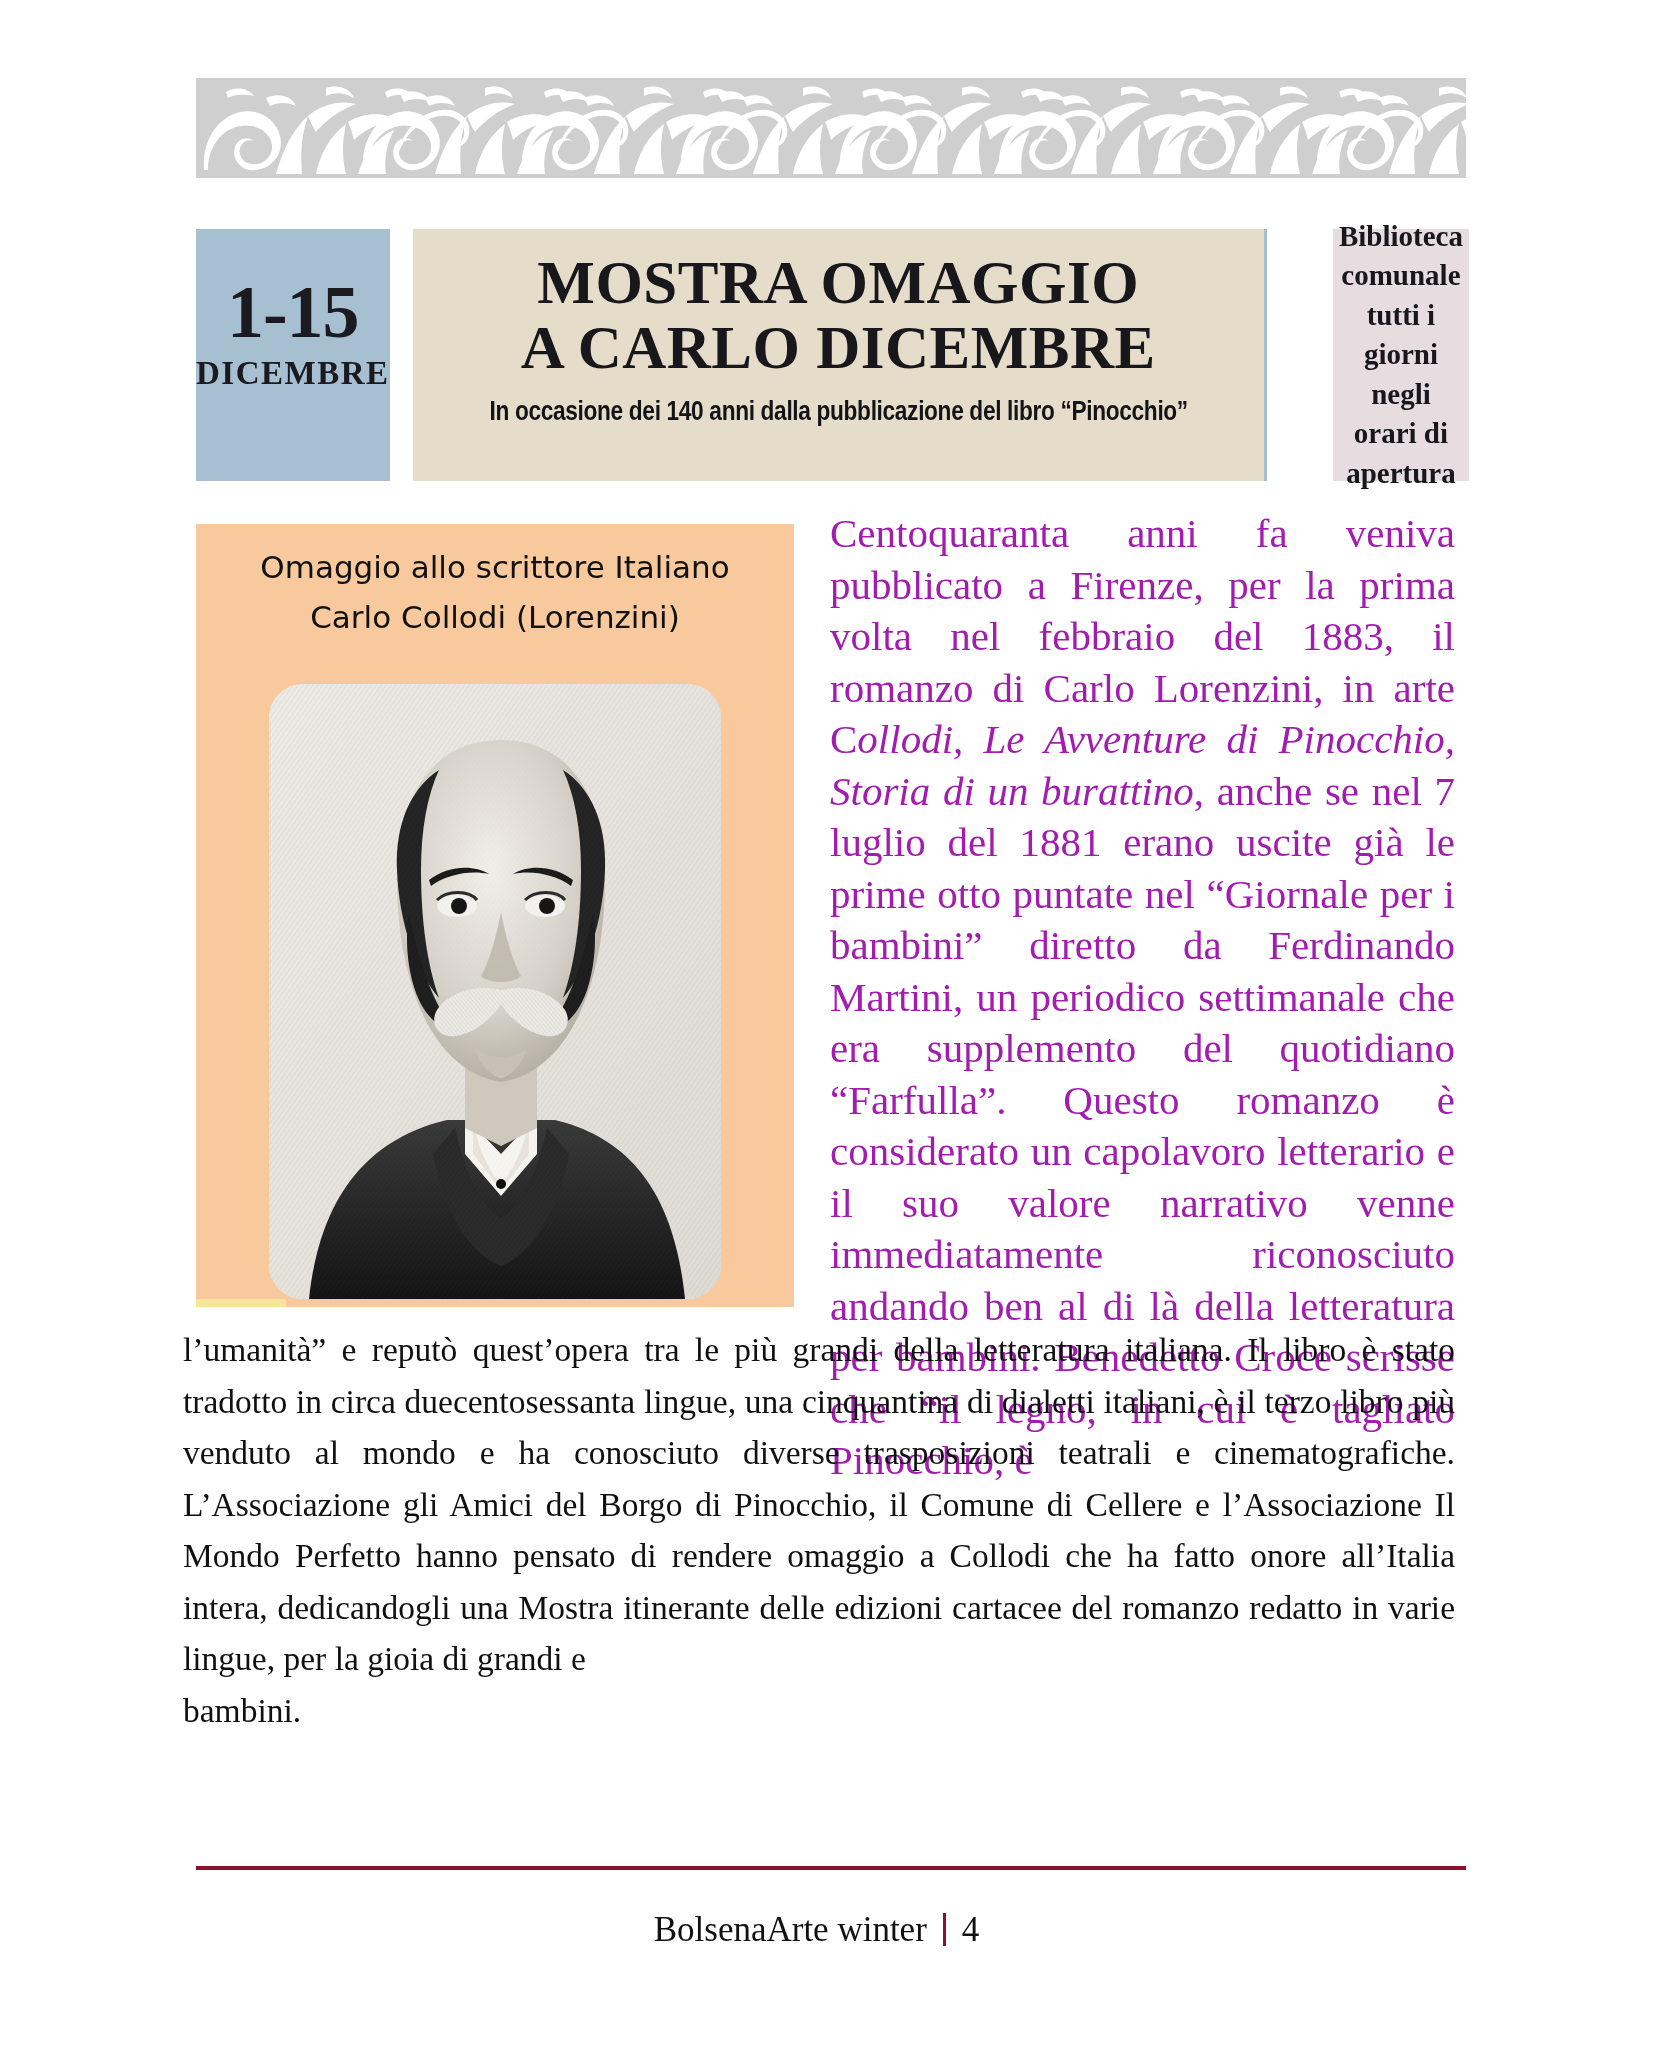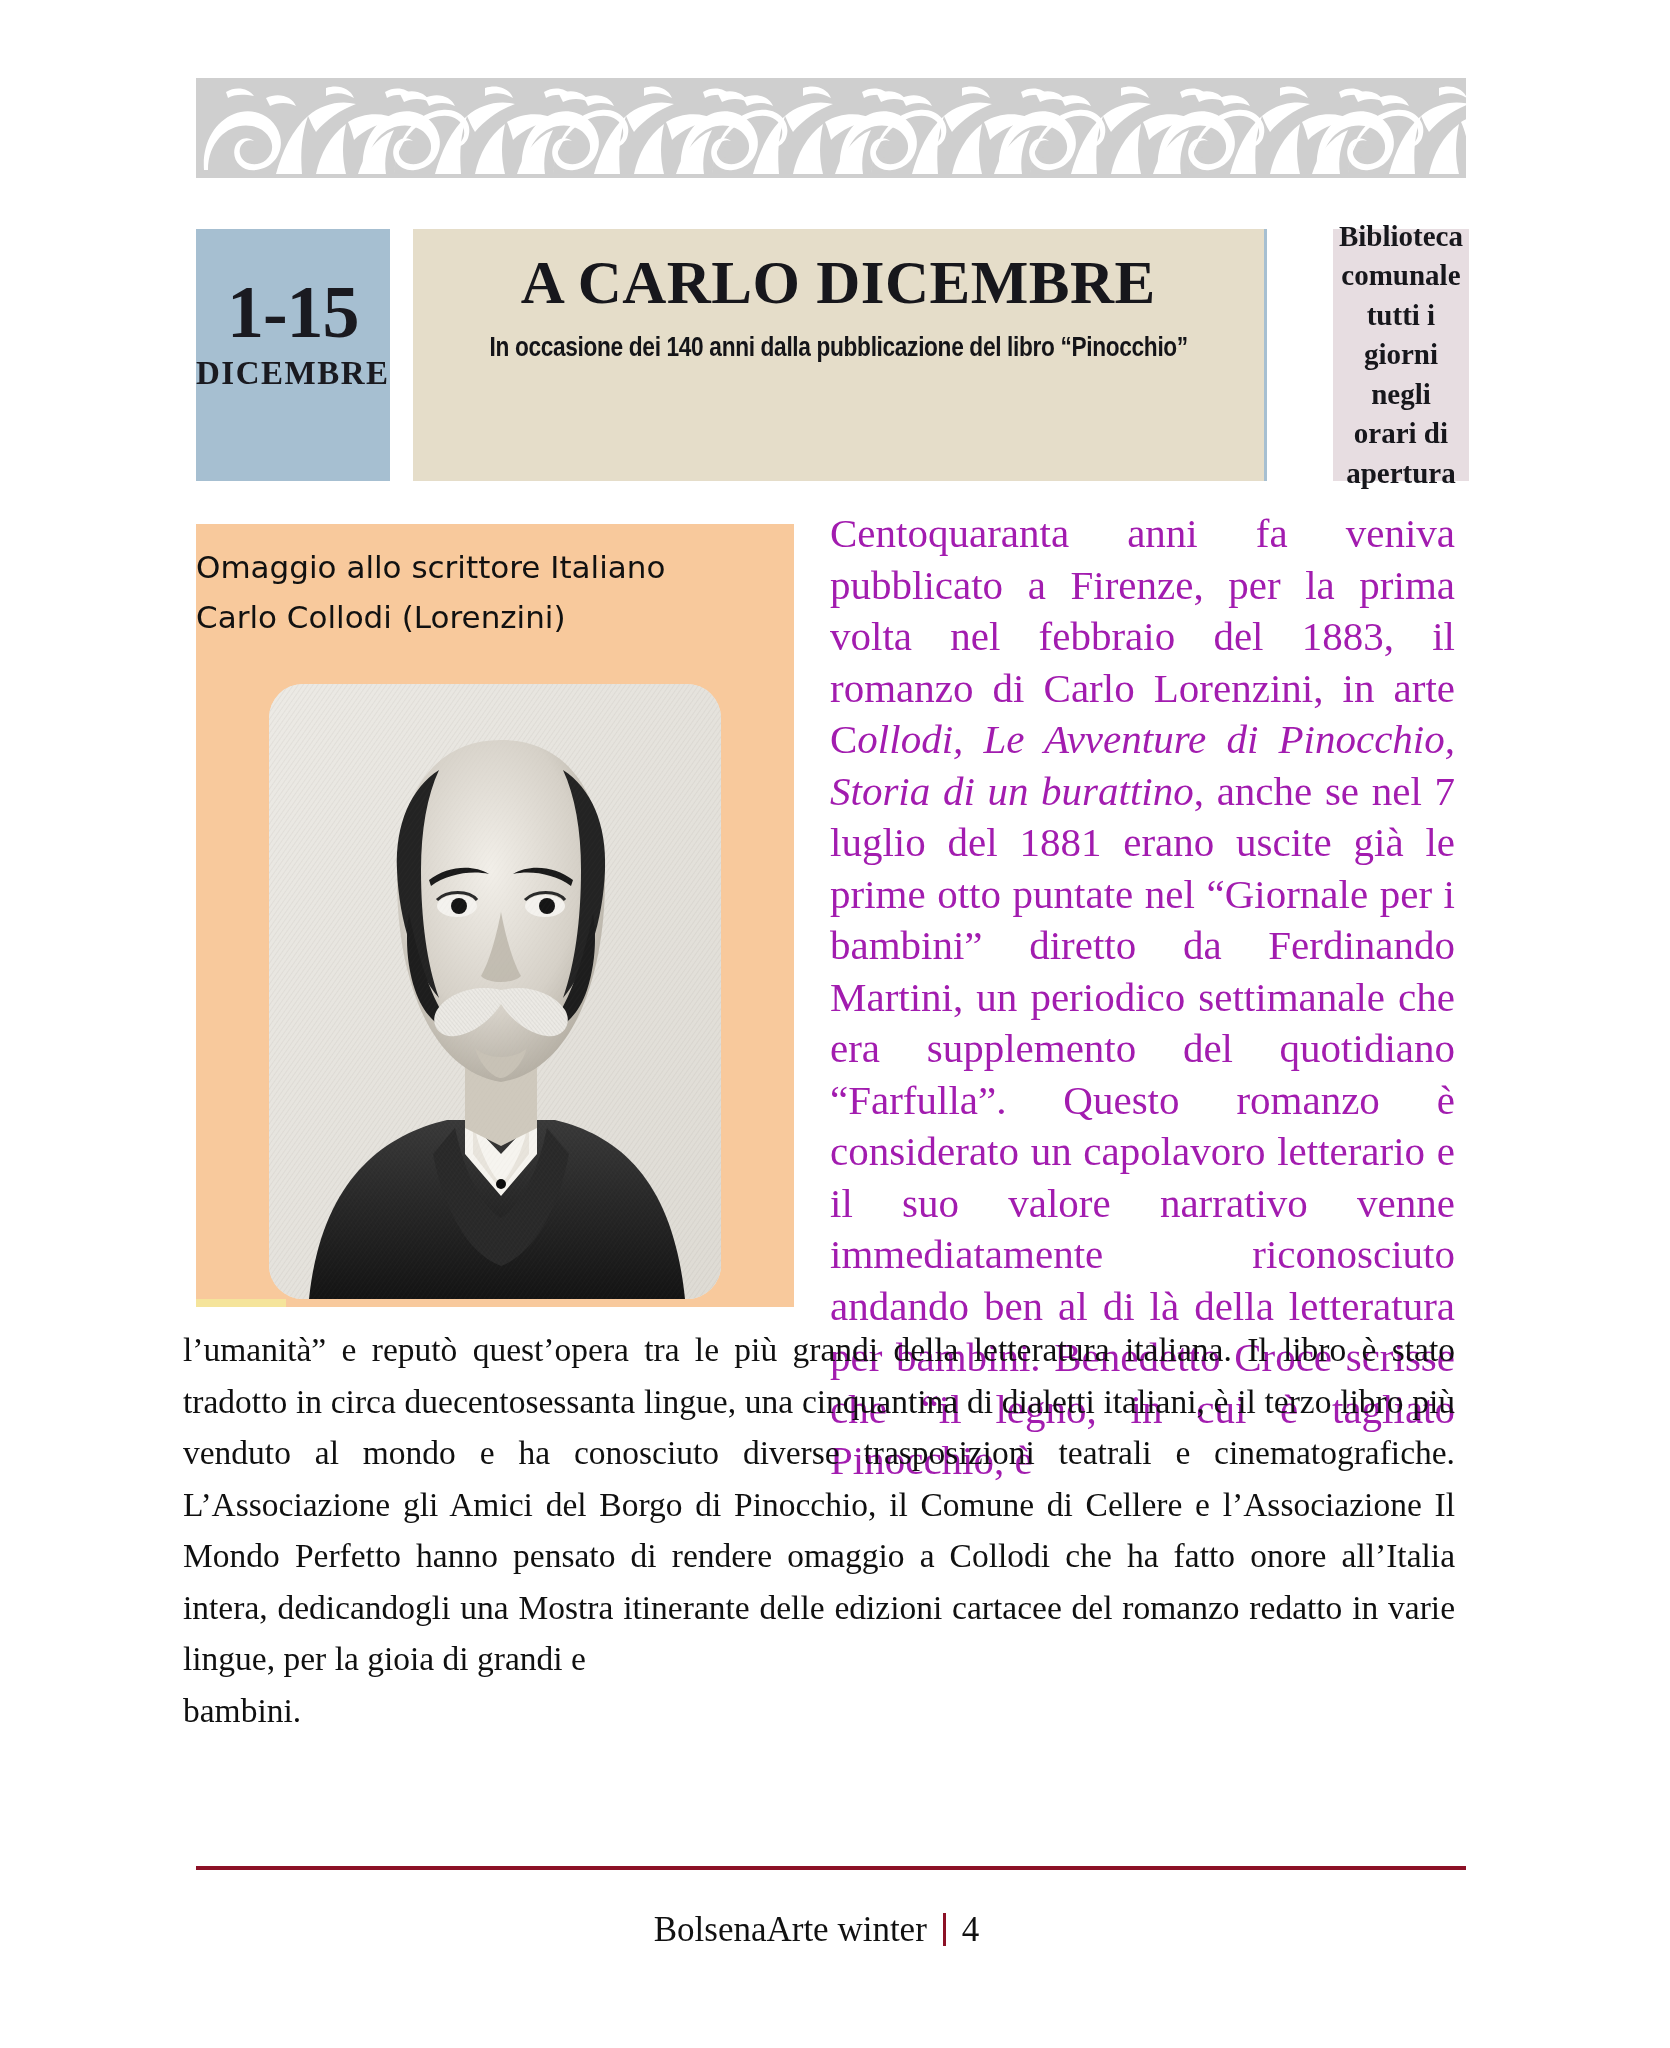--- a/index.html
+++ b/index.html
@@ -135,20 +135,21 @@
     height: 783px;
     background: #f8c99c;
     box-sizing: border-box;
     padding-top: 18px;
     overflow: hidden;
   }
   .figure .cap {
     font-family: "DejaVu Sans", sans-serif;
     font-size: 31px;
     line-height: 1.62;
+    text-align: center;
     color: #111111;
   }
   .portrait {
     position: absolute;
     left: 50%;
     transform: translateX(-50%);
     top: 160px;
     width: 452px;
     height: 615px;
     border-radius: 34px;
@@ -259,20 +260,21 @@
   </div>
 
   <div class="masthead">
 
     <div class="mh-date">
       <div class="dd">1-15</div>
       <div class="mm">DICEMBRE</div>
     </div>
 
     <div class="mh-title">
+      <div class="t1">MOSTRA OMAGGIO</div>
       <div class="t2">A CARLO DICEMBRE</div>
       <div class="sub">In occasione dei 140 anni dalla pubblicazione del libro “Pinocchio”</div>
     </div>
 
     <div class="mh-info">
       <div class="lines">
         <div>Biblioteca</div>
         <div>comunale</div>
         <div>tutti i giorni</div>
         <div>negli orari di</div>

